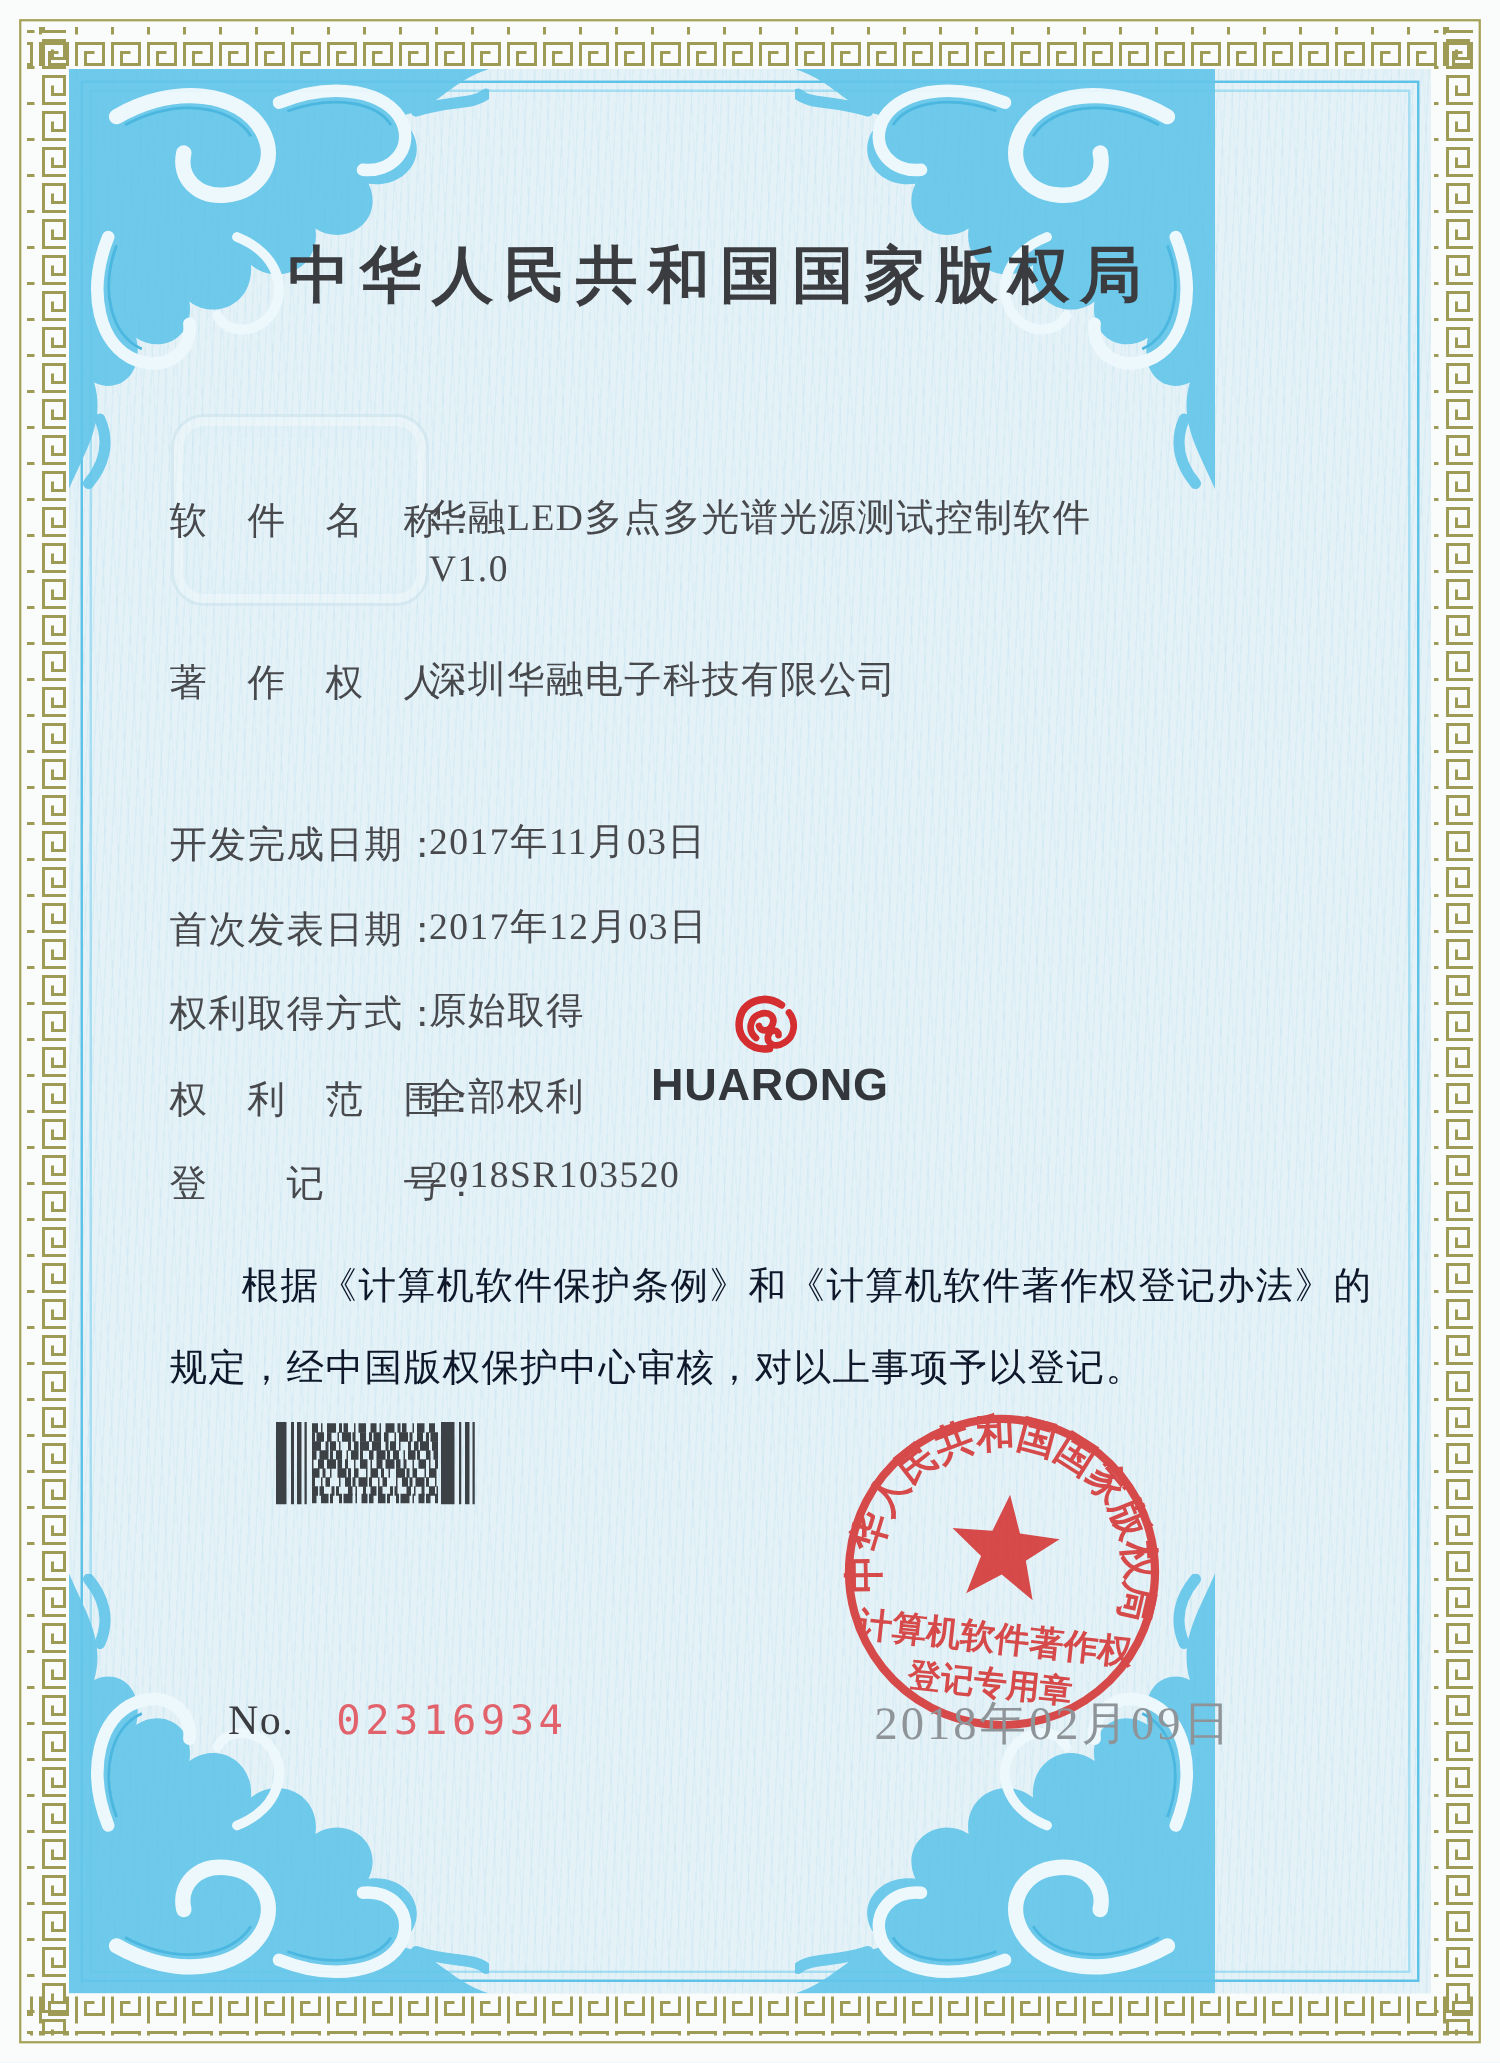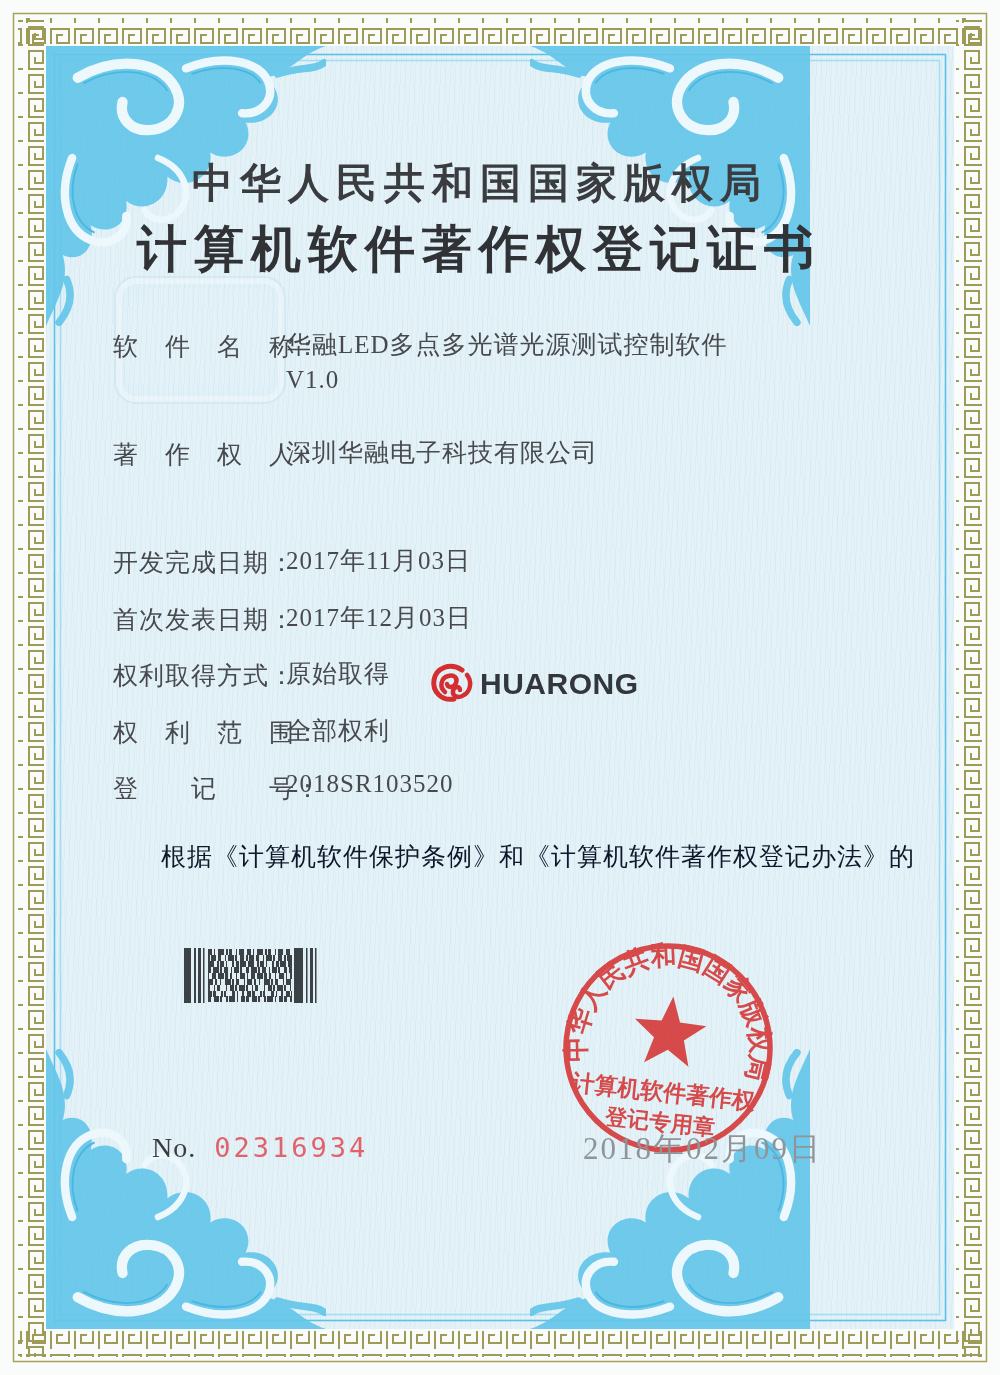--- a/index.html
+++ b/index.html
@@ -40,35 +40,35 @@
   .certno{left:0;width:822px;top:284px;text-align:right;font-size:18px;color:#4a4c50;letter-spacing:1px;}
   .f-label{left:113px;font-size:25px;letter-spacing:1px;color:#47494d;}
   .f-value{left:286px;font-size:25px;letter-spacing:1px;color:#47494d;}
   .para{font-size:25px;color:#0f172a;letter-spacing:1px;}
   .ghost{
     position:absolute;left:114px;top:276px;width:168px;height:124px;z-index:2;
     border:2px solid rgba(200,224,234,0.75);border-radius:22px;
     box-shadow:inset 0 0 0 6px rgba(255,255,255,0.45), inset 0 0 22px rgba(190,220,232,0.35);
     opacity:0.7;
   }
-  .logo{position:absolute;left:428px;top:661px;z-index:6;display:flex;align-items:center;}
+  .logo{position:absolute;left:428px;top:661px;z-index:6;display:flex;align-items:center;flex-direction:column;}
   .logo-text{
     font-family:"Liberation Sans","DejaVu Sans",sans-serif;
     font-weight:bold;font-size:30px;color:#33373c;letter-spacing:0.5px;margin-left:6px;
   }
   .barcode{position:absolute;left:184px;top:948px;z-index:5;}
   .seal{position:absolute;left:516px;top:896px;width:304px;height:304px;z-index:6;}
   .seal-date{
     left:583px;top:1128px;font-size:31px;color:#8f9499;letter-spacing:2px;z-index:7;
   }
   .serial{position:absolute;left:152px;top:1132px;z-index:5;display:flex;align-items:baseline;}
   .serial-label{font-size:28px;color:#3a3c40;letter-spacing:1px;}
   .serial-value{
     font-family:"DejaVu Sans Mono","Liberation Mono",monospace;
-    font-size:27px;color:#e2626c;letter-spacing:3px;margin-left:18px;
+    font-size:27px;color:#e2626c;letter-spacing:3px;margin-left:28px;
   }
   .hidden-defs{position:absolute;width:0;height:0;overflow:hidden;}
 </style>
 </head>
 <body>
 
 <div class="page">
 
   <svg class="hidden-defs" aria-hidden="true">
     <defs>
@@ -116,21 +116,20 @@
   <svg class="corner bl">
       <use href="#flourish"></use>
     </svg>
   <svg class="corner br">
       <use href="#flourish"></use>
     </svg>
 
   <div class="ghost"></div>
 
   <div class="txt authority">中华人民共和国国家版权局</div>
-  <div class="txt cert-title">计算机软件著作权登记证书</div>
 
   <div class="txt f-value" style="top:328px;">华融LED多点多光谱光源测试控制软件</div>
   <div class="txt f-label" style="top:330px;">软　件　名　称：</div>
   <div class="txt f-value" style="top:366px;">V1.0</div>
 
   <div class="txt f-label" style="top:438px;">著　作　权　人：</div>
   <div class="txt f-value" style="top:436px;">深圳华融电子科技有限公司</div>
 
   <div class="txt f-label" style="top:546px;">开发完成日期：</div>
   <div class="txt f-value" style="top:544px;">2017年11月03日</div>
@@ -150,20 +149,21 @@
   <div class="logo">
     <svg width="46" height="46" viewBox="0 0 46 46">
       <path d="M34,9 C22,1 8,7 6,19 C4,31 14,40 26,38" fill="none" stroke="#d42e30" stroke-width="5" stroke-linecap="round"></path>
       <path d="M17,31 C11,26 13,17 20,15 C26,13 30,17 28,22 C26,27 20,27 19,23" fill="none" stroke="#d42e30" stroke-width="4.5" stroke-linecap="round"></path>
       <path d="M39,14 C44,20 43,30 36,34 C30,38 24,35 25,30 C26,25 32,25 32,29" fill="none" stroke="#d42e30" stroke-width="4.5" stroke-linecap="round"></path>
     </svg>
     <span class="logo-text">HUARONG</span>
   </div>
 
   <div class="txt para" style="left:161px;top:840px;">根据《计算机软件保护条例》和《计算机软件著作权登记办法》的</div>
+  <div class="txt para" style="left:113px;top:895px;">规定，经中国版权保护中心审核，对以上事项予以登记。</div>
 
   <svg class="barcode" width="140" height="55" viewBox="0 0 140 55">
     <g fill="#3c4146">
       <rect x="0" y="0" width="7" height="55"></rect>
       <rect x="10" y="0" width="2" height="55"></rect>
       <rect x="14" y="0" width="3" height="55"></rect>
       <rect x="19" y="0" width="1.5" height="55"></rect>
       <rect x="110" y="0" width="9" height="55"></rect>
       <rect x="122" y="0" width="1.5" height="55"></rect>
       <rect x="126" y="0" width="3" height="55"></rect>

